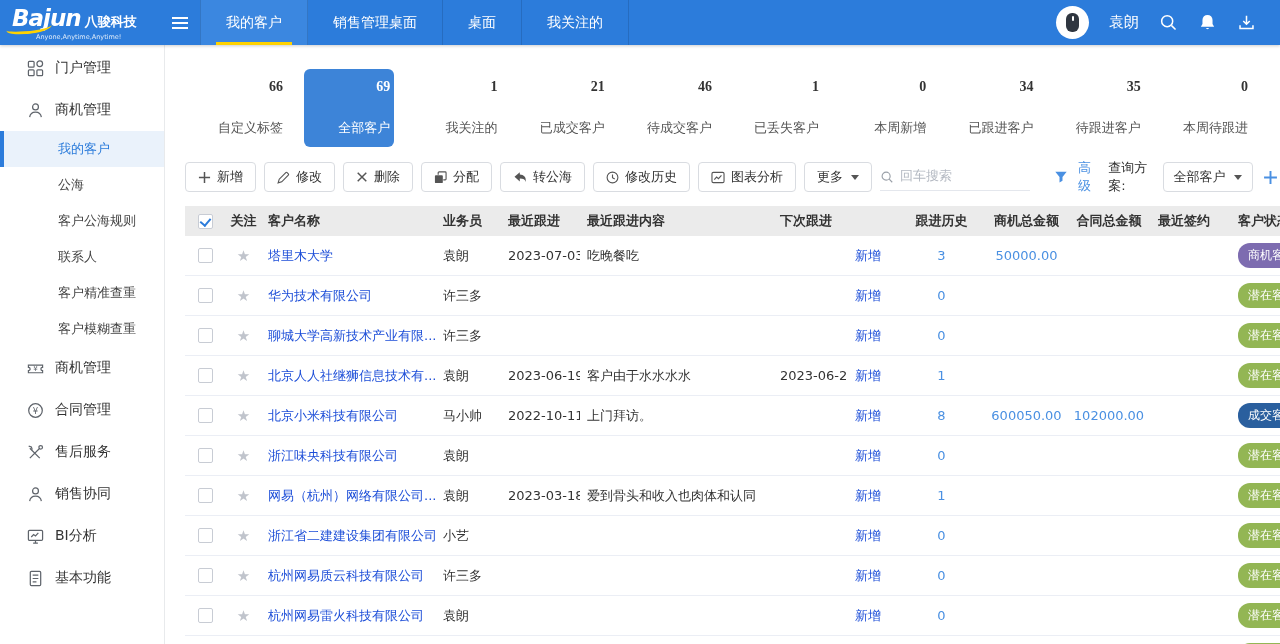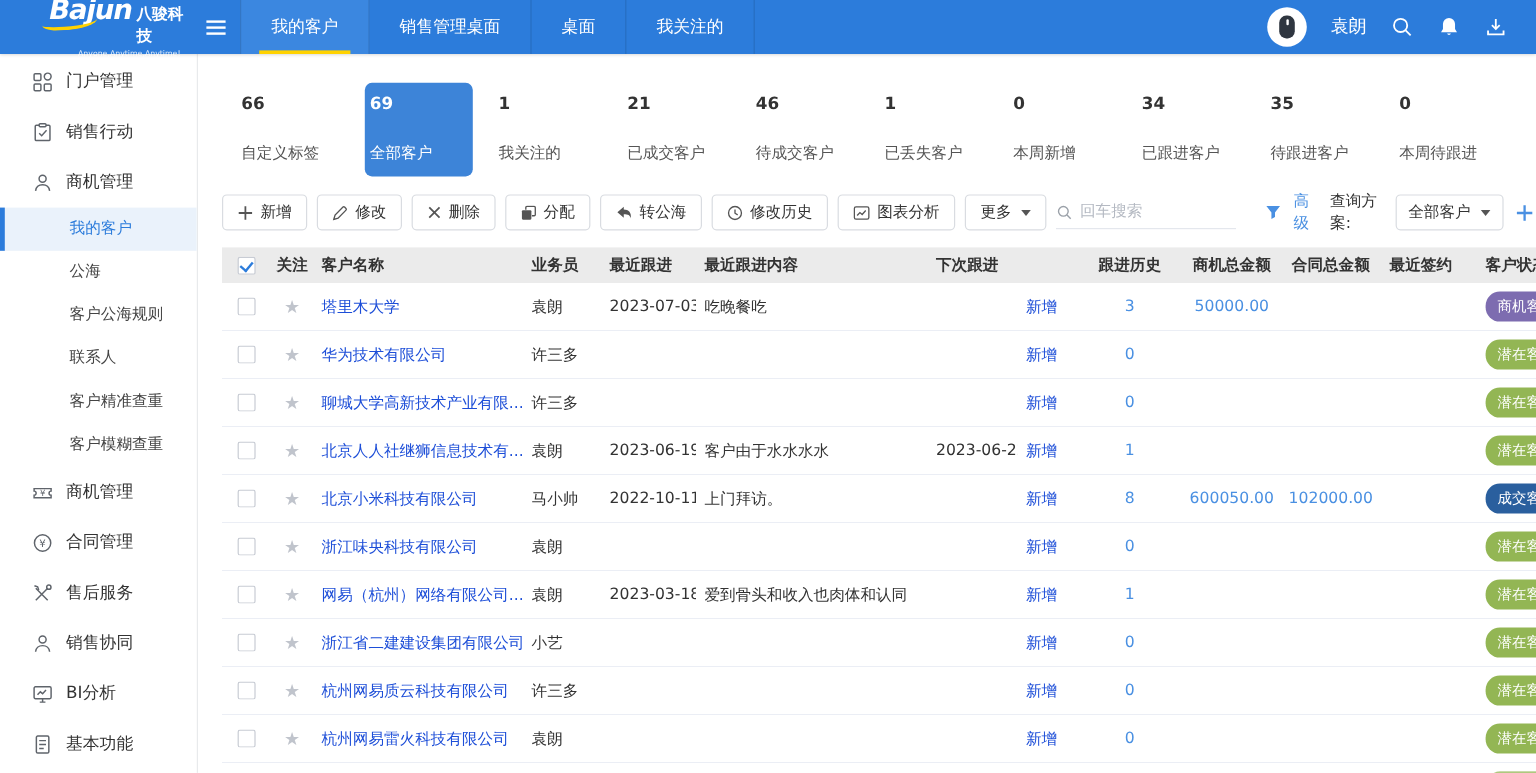--- a/index.html
+++ b/index.html
@@ -3,21 +3,21 @@
 <meta charset="utf-8">
 <style>
   * { margin:0; padding:0; box-sizing:border-box; }
   html,body { width:1280px; height:644px; overflow:hidden; background:#fff;
     font-family:"DejaVu Sans","Liberation Sans",sans-serif; }
 
   
   .topbar { position:absolute; left:0; top:0; width:1280px; height:45px;
     background:#2c7cdb; display:flex; align-items:stretch; color:#fff; z-index:10;
     box-shadow:0 1px 3px rgba(0,0,0,.2); }
-  .logo { width:160px; display:flex; flex-direction:column; justify-content:center; padding-left:41px; }
+  .logo { width:160px; display:flex; flex-direction:column; justify-content:center; padding-left:12px; }
   .logo-row { display:flex; align-items:baseline; gap:4px; }
   .brand { font-size:23px; font-weight:bold; font-style:italic; letter-spacing:-1px; position:relative; }
   .brand::after { content:""; position:absolute; left:-6px; bottom:-3px; width:46px; height:10px;
     border-bottom:3px solid #ffd200; border-radius:0 0 60% 40%; transform:rotate(-4deg); }
   .brand-cn { font-size:13px; font-weight:bold; }
   .tagline { font-size:6.5px; color:rgba(255,255,255,.85); padding-left:24px; margin-top:2px; }
   .burger { width:40px; display:flex; flex-direction:column; justify-content:center; gap:3px; align-items:center; cursor:pointer; }
   .burger i { display:block; width:16px; height:2px; background:#fff; }
   .tabs { display:flex; align-items:stretch; }
   .tab { padding:0 25px; display:flex; align-items:center; font-size:14px; cursor:pointer;
@@ -40,21 +40,21 @@
   .side-icon { width:18px; height:18px; display:flex; align-items:center; justify-content:center; }
   .side-sub { padding:0; }
   .side-sub-item { height:36px; line-height:36px; padding-left:58px; font-size:13px; color:#444; cursor:pointer; }
   .side-sub-item.sel { color:#2c7cdb; background:#eaf2fb; border-left:4px solid #2c7cdb; padding-left:54px; }
 
   
   .main { position:absolute; left:165px; top:45px; right:0; bottom:0; background:#fff; padding:24px 0 0 20px; overflow:hidden; }
 
   
   .stats { display:flex; justify-content:space-between; width:1055px; margin-left:12px; margin-bottom:12px; }
-  .stat { min-width:90px; text-align:left; padding:10px 4px; border-radius:6px; cursor:pointer; }
+  .stat { min-width:90px; text-align:right; padding:10px 4px; border-radius:6px; cursor:pointer;font-family:Liberation Serif, serif; }
   .stat .num { font-size:14px; font-weight:bold; color:#333; }
   .stat .lbl { font-size:13px; color:#555; margin-top:24px; }
   .stat.sel { background:#3d84d8; }
   .stat.sel .num, .stat.sel .lbl { color:#fff; }
 
   
   .toolbar { display:flex; align-items:center; margin-bottom:11px; padding-right:18px; }
   .tbtn { height:30px; padding:0 12px; margin-right:8px; border:1px solid #d9dce1; border-radius:4px;
     background:#fff; font-size:13px; color:#333; display:flex; align-items:center; gap:6px; cursor:pointer; white-space:nowrap; }
   .tb-ico { display:flex; align-items:center; }
@@ -150,30 +150,20 @@
             <rect x="10.5" y="1" width="6" height="6" rx="3" fill="none" stroke="#5f646b" stroke-width="1.3"></rect>
             <rect x="1.5" y="10.5" width="6" height="6" rx="1" fill="none" stroke="#5f646b" stroke-width="1.3"></rect>
             <rect x="10.5" y="10.5" width="6" height="6" rx="1" fill="none" stroke="#5f646b" stroke-width="1.3"></rect>
           </svg>
         </span>
         <span>门户管理</span>
       </div>
       <div class="side-item">
         <span class="side-icon">
           <svg viewBox="0 0 18 18" width="17" height="17">
-            <path d="M12 2.5h2.5a1 1 0 0 1 1 1V15a1 1 0 0 1-1 1H3.5a1 1 0 0 1-1-1V3.5a1 1 0 0 1 1-1H6" fill="none" stroke="#5f646b" stroke-width="1.3"></path>
-            <rect x="6" y="1.2" width="6" height="2.6" rx="0.8" fill="none" stroke="#5f646b" stroke-width="1.3"></rect>
-            <path d="M6 9.5l2.2 2.2L12.5 7" fill="none" stroke="#5f646b" stroke-width="1.3"></path>
-          </svg>
-        </span>
-        <span>销售行动</span>
-      </div>
-      <div class="side-item">
-        <span class="side-icon">
-          <svg viewBox="0 0 18 18" width="17" height="17">
             <circle cx="9" cy="5.2" r="3.1" fill="none" stroke="#5f646b" stroke-width="1.3"></circle>
             <path d="M2.8 16c.5-3.8 3-5.4 6.2-5.4s5.7 1.6 6.2 5.4" fill="none" stroke="#5f646b" stroke-width="1.3"></path>
           </svg>
         </span>
         <span>商机管理</span>
       </div>
       <div class="side-sub">
         <div class="side-sub-item sel">我的客户</div>
         <div class="side-sub-item">公海</div>
         <div class="side-sub-item">客户公海规则</div>

